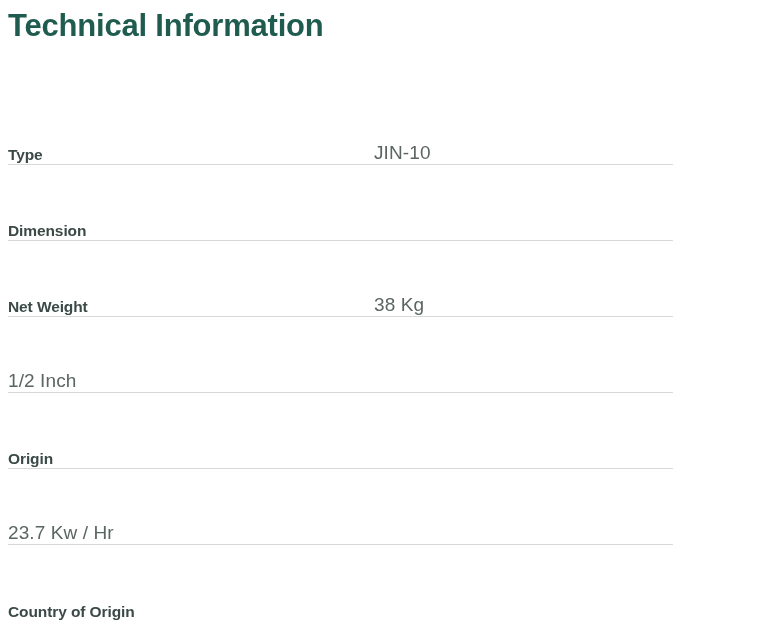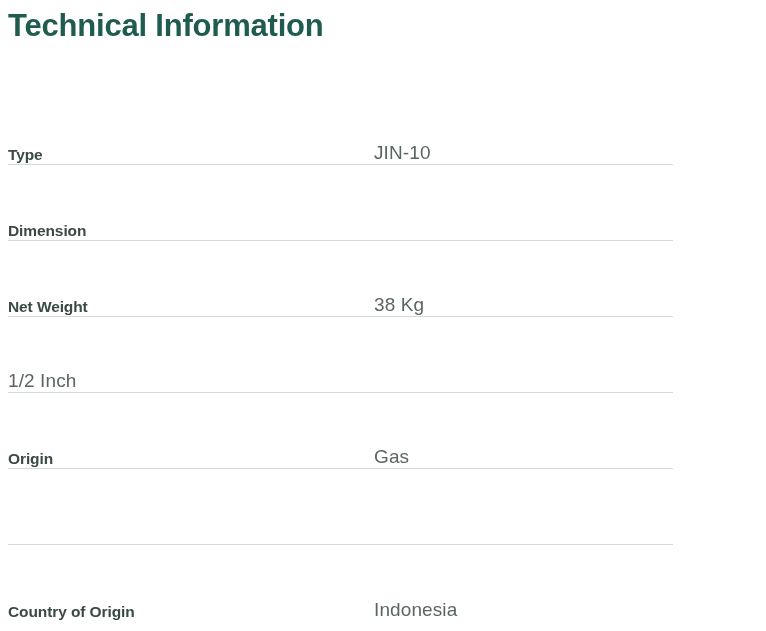--- a/index.html
+++ b/index.html
@@ -92,25 +92,24 @@
       <div class="spec-label">Net Weight</div>
       <div class="spec-value">38 Kg</div>
     </div>
 
     <div class="spec-row">
       <div class="spec-value">1/2 Inch</div>
     </div>
 
     <div class="spec-row">
       <div class="spec-label">Origin</div>
-      <div class="spec-value">Gas</div>
     </div>
 
     <div class="spec-row">
+      <div class="spec-value">23.7 Kw / Hr</div>
     </div>
 
     <div class="spec-row">
       <div class="spec-label">Country of Origin</div>
-      <div class="spec-value">Indonesia</div>
     </div>
 
   </div>
 </div>
 
 </body></html>

